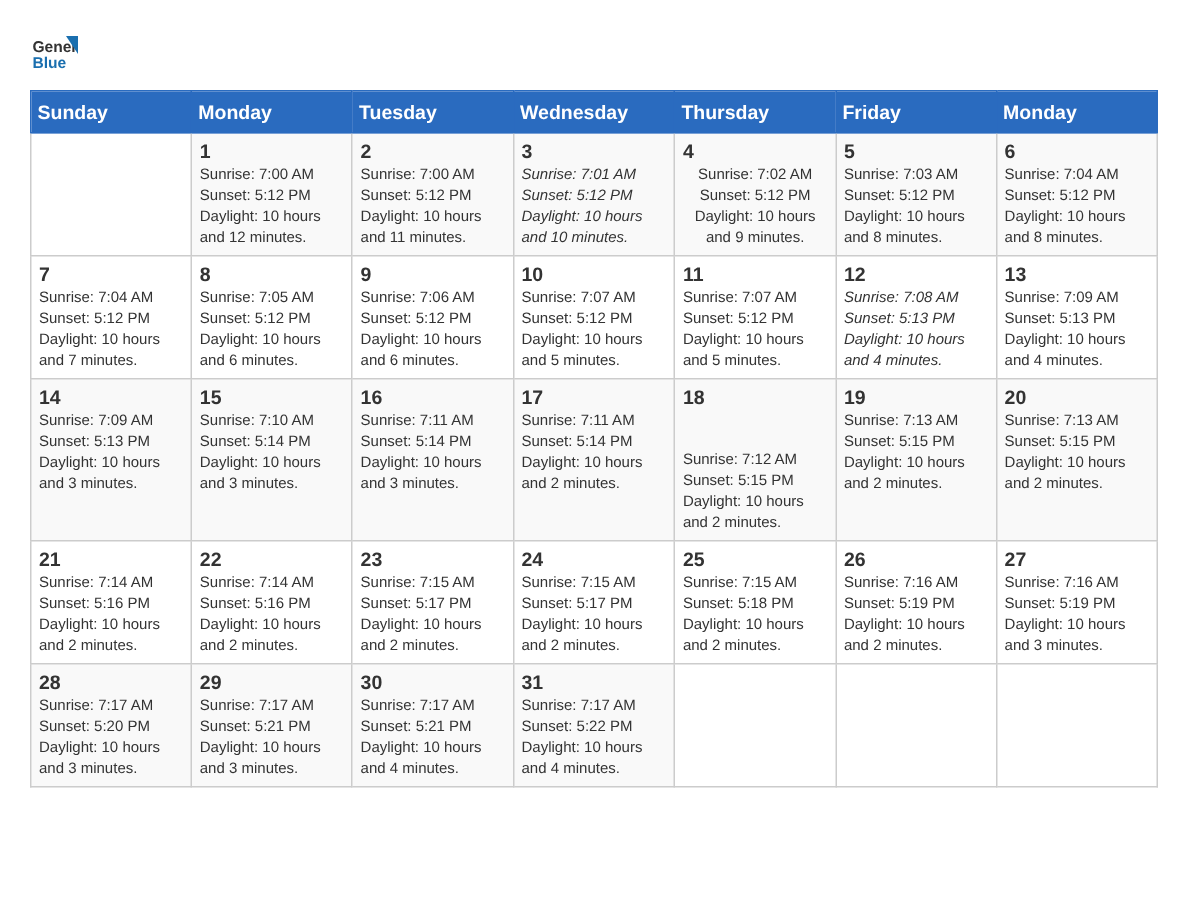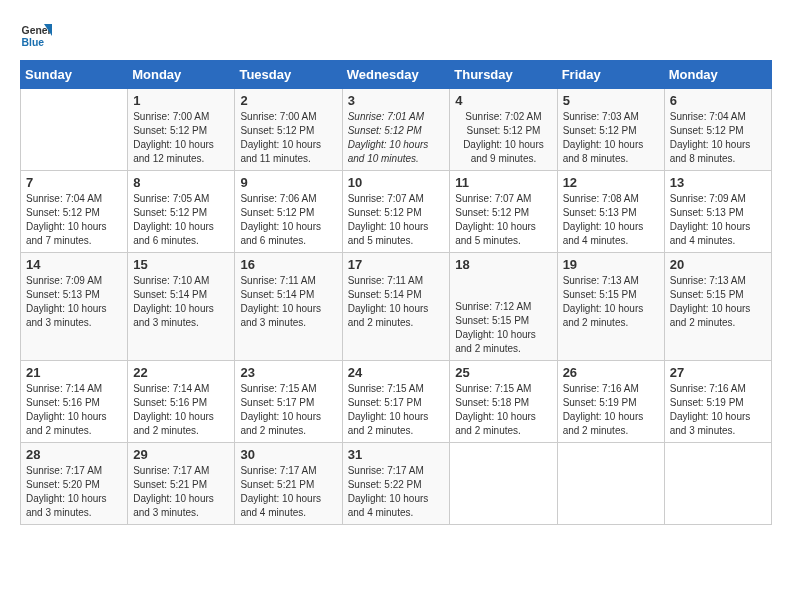--- a/index.html
+++ b/index.html
@@ -186,21 +186,21 @@
         </td>
         <td>
           <div class="day-number">11</div>
           <div class="day-info" style="white-space: pre-line;">Sunrise: 7:07 AM
 Sunset: 5:12 PM
 Daylight: 10 hours
 and 5 minutes.</div>
         </td>
         <td>
           <div class="day-number">12</div>
-          <div class="day-info" style="white-space: pre-line;">Sunrise: 7:08 AM
+          <div class="day-info" style="white-space: pre-line; font-style: italic;">Sunrise: 7:08 AM
 Sunset: 5:13 PM
 Daylight: 10 hours
 and 4 minutes.</div>
         </td>
         <td>
           <div class="day-number">13</div>
           <div class="day-info" style="white-space: pre-line;">Sunrise: 7:09 AM
 Sunset: 5:13 PM
 Daylight: 10 hours
 and 4 minutes.</div>

